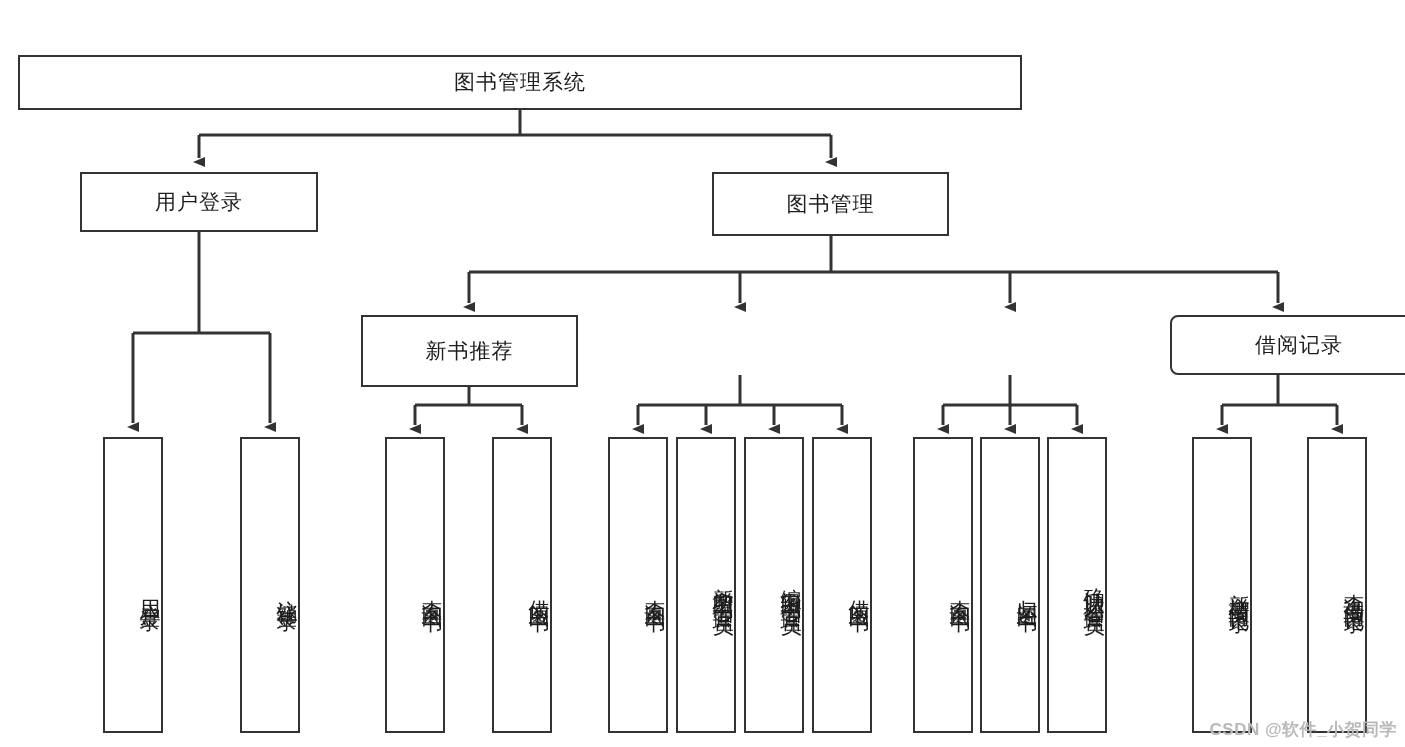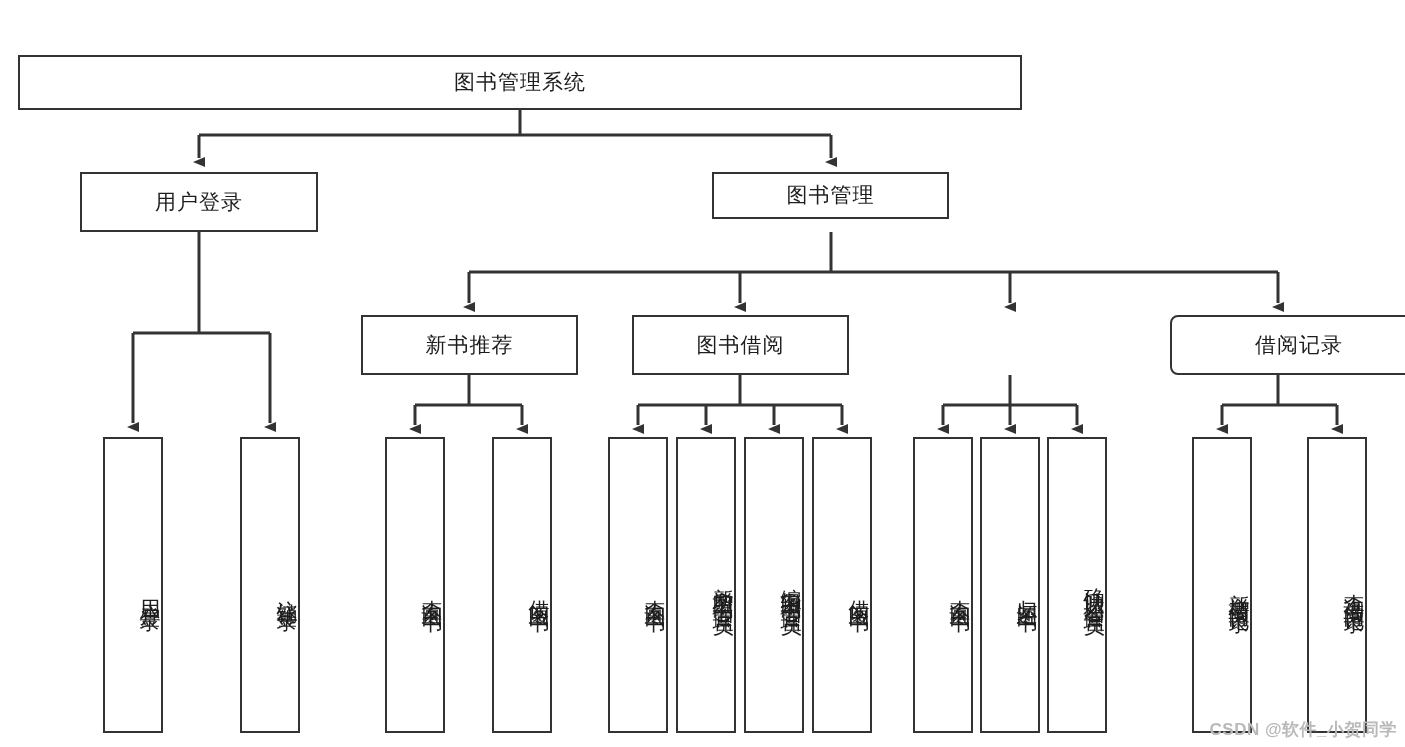--- a/index.html
+++ b/index.html
@@ -123,29 +123,26 @@
     <path d="M1337,405 L1337,425" stroke="#333333" stroke-width="3" fill="none" marker-end="url(#arrow)"></path>
   </svg>
 
   <div class="node horizontal" style="left:18px; top:13px; width:1004px; height:55px;margin-top:42px;">
     <span class="node-label">图书管理系统</span>
   </div>
 
   <div class="node horizontal" style="left:80px; top:172px; width:238px; height:60px;">
     <span class="node-label">用户登录</span>
   </div>
-  <div class="node horizontal" style="left:712px; top:172px; width:237px; height:47px;">
+  <div class="node horizontal" style="left:712px; top:172px; width:237px; height:64px;">
     <span class="node-label">图书管理</span>
   </div>
 
-  <div class="node horizontal" style="left:361px; top:315px; width:217px; height:60px;">
+  <div class="node horizontal" style="left:361px; top:315px; width:217px; height:72px;">
     <span class="node-label">新书推荐</span>
-  </div>
-  <div class="node horizontal" style="left:632px; top:315px; width:217px; height:60px;">
-    <span class="node-label">图书借阅</span>
   </div>
   <div class="node horizontal" style="left:1170px; top:315px; width:258px; height:60px;border-radius:8px;">
     <span class="node-label">借阅记录</span>
   </div>
 
   <div class="node vertical" style="left:103px; top:437px; width:60px; height:296px;">
     <span class="node-label">用户登录</span>
   </div>
   <div class="node vertical" style="left:240px; top:437px; width:60px; height:296px;">
     <span class="node-label">注销登录</span>

